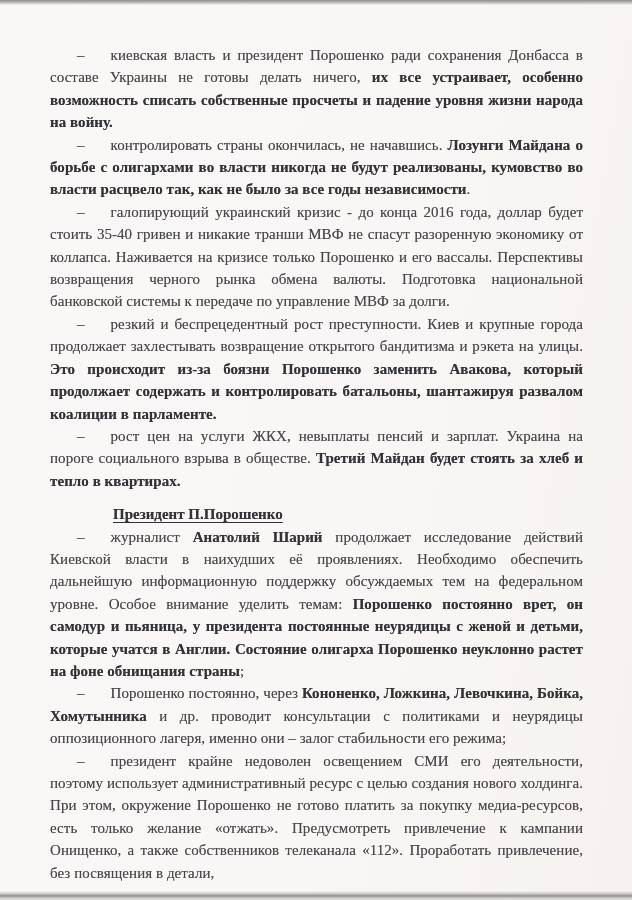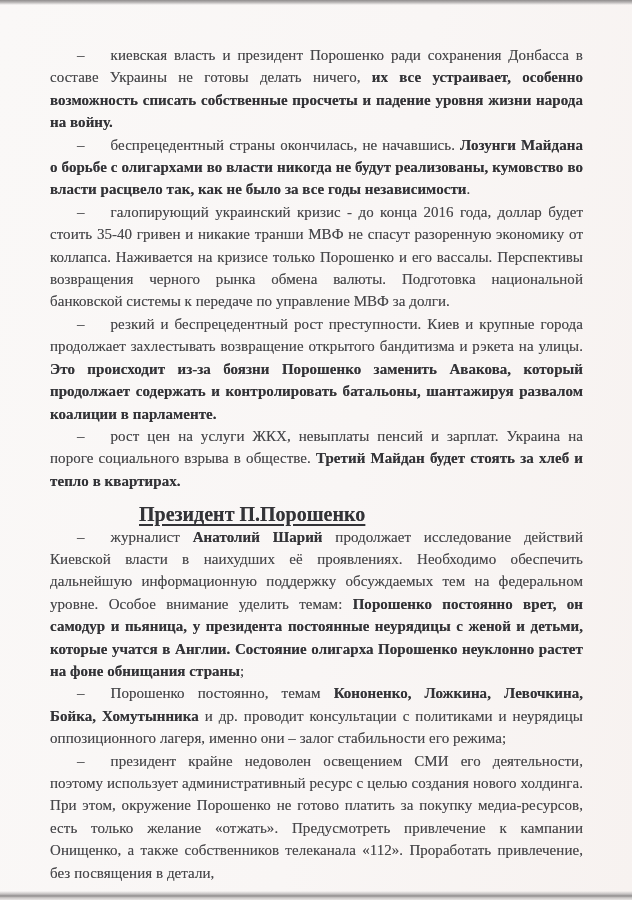--- a/index.html
+++ b/index.html
@@ -53,40 +53,40 @@
     text-shadow: 0 0 0.6px rgba(48,48,52,0.6);
   }
   .dash {
     display: inline;
   }
   .tab {
     display: inline-block;
     width: 26px;
   }
   .heading {
-    margin: 11px 0 0 89px;
-    font-size: 20px;
+    margin: 11px 0 0 63px;
+    font-size: 15px;
     line-height: 22.4px;
     font-weight: bold;
     color: #333337;
     text-decoration: underline;
     text-underline-offset: 3px;
     text-shadow: 0 0 0.6px rgba(48,48,52,0.6);
   }
 </style>
 </head>
 <body>
 
 <div class="page">
   <div class="scan-edge-top"></div>
   <div class="content">
       <p class="para"><span class="dash">–</span><span class="tab"></span><span>киевская власть и президент Порошенко ради сохранения Донбасса в составе Украины не готовы делать ничего, </span><b>их все устраивает, особенно возможность списать собственные просчеты и падение уровня жизни народа на войну.</b></p>
-      <p class="para"><span class="dash">–</span><span class="tab"></span><span>беспрецедентный страны окончилась, не начавшись. </span><b>Лозунги Майдана о борьбе с олигархами во власти никогда не будут реализованы, кумовство во власти расцвело так, как не было за все годы независимости</b><span>.</span></p>
+      <p class="para"><span class="dash">–</span><span class="tab"></span><span>контролировать страны окончилась, не начавшись. </span><b>Лозунги Майдана о борьбе с олигархами во власти никогда не будут реализованы, кумовство во власти расцвело так, как не было за все годы независимости</b><span>.</span></p>
       <p class="para"><span class="dash">–</span><span class="tab"></span><span>галопирующий украинский кризис - до конца 2016 года, доллар будет стоить 35-40 гривен и никакие транши МВФ не спасут разоренную экономику от коллапса. Наживается на кризисе только Порошенко и его вассалы. Перспективы возвращения черного рынка обмена валюты. Подготовка национальной банковской системы к передаче по управление МВФ за долги.</span></p>
       <p class="para"><span class="dash">–</span><span class="tab"></span><span>резкий и беспрецедентный рост преступности. Киев и крупные города продолжает захлестывать возвращение открытого бандитизма и рэкета на улицы. </span><b>Это происходит из-за боязни Порошенко заменить Авакова, который продолжает содержать и контролировать батальоны, шантажируя развалом коалиции в парламенте.</b></p>
       <p class="para"><span class="dash">–</span><span class="tab"></span><span>рост цен на услуги ЖКХ, невыплаты пенсий и зарплат. Украина на пороге социального взрыва в обществе. </span><b>Третий Майдан будет стоять за хлеб и тепло в квартирах.</b></p>
       <h2 class="heading">Президент П.Порошенко</h2>
       <p class="para"><span class="dash">–</span><span class="tab"></span><span>журналист </span><b>Анатолий Шарий</b><span> продолжает исследование действий Киевской власти в наихудших её проявлениях. Необходимо обеспечить дальнейшую информационную поддержку обсуждаемых тем на федеральном уровне. Особое внимание уделить темам: </span><b>Порошенко постоянно врет, он самодур и пьяница, у президента постоянные неурядицы с женой и детьми, которые учатся в Англии. Состояние олигарха Порошенко неуклонно растет на фоне обнищания страны</b><span>;</span></p>
-      <p class="para"><span class="dash">–</span><span class="tab"></span><span>Порошенко постоянно, темам </span><b>Кононенко, Ложкина, Левочкина, Бойка, Хомутынника</b><span> и др. проводит консультации с политиками и неурядицы оппозиционного лагеря, именно они – залог стабильности его режима;</span></p>
+      <p class="para"><span class="dash">–</span><span class="tab"></span><span>Порошенко постоянно, через </span><b>Кононенко, Ложкина, Левочкина, Бойка, Хомутынника</b><span> и др. проводит консультации с политиками и неурядицы оппозиционного лагеря, именно они – залог стабильности его режима;</span></p>
       <p class="para"><span class="dash">–</span><span class="tab"></span><span>президент крайне недоволен освещением СМИ его деятельности, поэтому использует административный ресурс с целью создания нового холдинга. При этом, окружение Порошенко не готово платить за покупку медиа-ресурсов, есть только желание «отжать». Предусмотреть привлечение к кампании Онищенко, а также собственников телеканала «112». Проработать привлечение, без посвящения в детали,</span></p>
     </div>
   <div class="scan-edge-bottom"></div>
 </div>
 
 </body></html>

